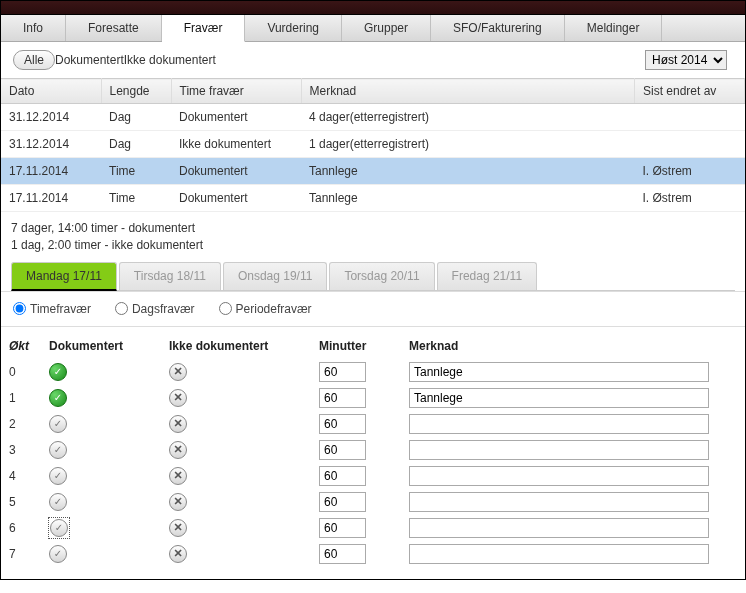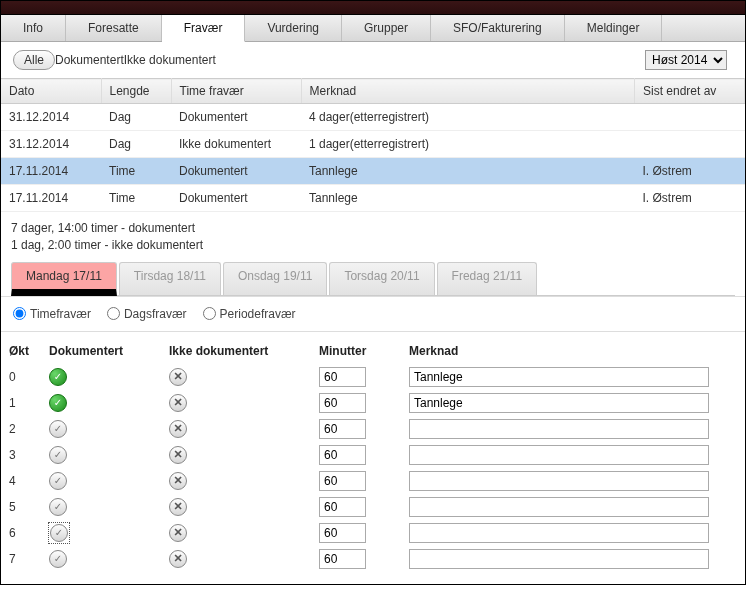--- a/index.html
+++ b/index.html
@@ -105,29 +105,29 @@
       border: 1px solid #ccc;
       border-bottom: none;
       background: linear-gradient(to bottom, #f2f2f2, #e2e2e2);
       margin-right: 2px;
       cursor: pointer;
       color: #999;
       border-radius: 3px 3px 0 0;
       font-size: 12px;
     }
     .day-tab.active {
-      background: #fca5a5;
-      color: #333;
-      border-bottom: 7px solid #000000;
+      background: #84cc16;
+      color: #333;
+      border-bottom: 2px solid #000000;
       margin-bottom: -1px;
     }
     .radio-row {
       display: flex;
       align-items: center;
-      gap: 16px;
+      gap: 24px;
       padding: 10px 12px;
       border-top: 1px solid #ddd;
       border-bottom: 1px solid #ddd;
     }
     .radio-row label {
       display: flex;
       align-items: center;
       gap: 4px;
       cursor: pointer;
       color: #444;
@@ -140,21 +140,21 @@
     .okt-table th {
       text-align: left;
       font-weight: bold;
       padding: 6px 8px;
       color: #222;
     }
     .okt-table td {
       padding: 3px 8px;
       vertical-align: middle;
     }
-    .okt-col { width: 40px; }
+    .okt-col { width: 40px; font-style: italic; }
     .dok-col { width: 120px; }
     .ikkedok-col { width: 150px; }
     .min-col { width: 90px; }
     .min-input {
       width: 47px;
       padding: 2px 4px;
       border: 1px solid #aaa;
       font-size: 12px;
     }
     .merk-input {

